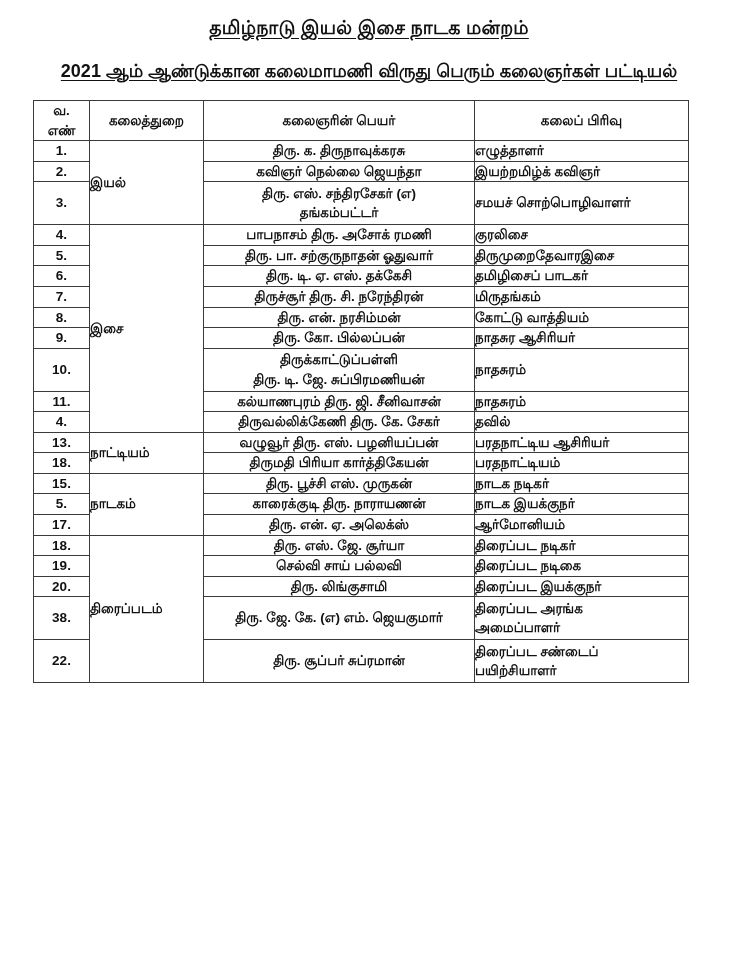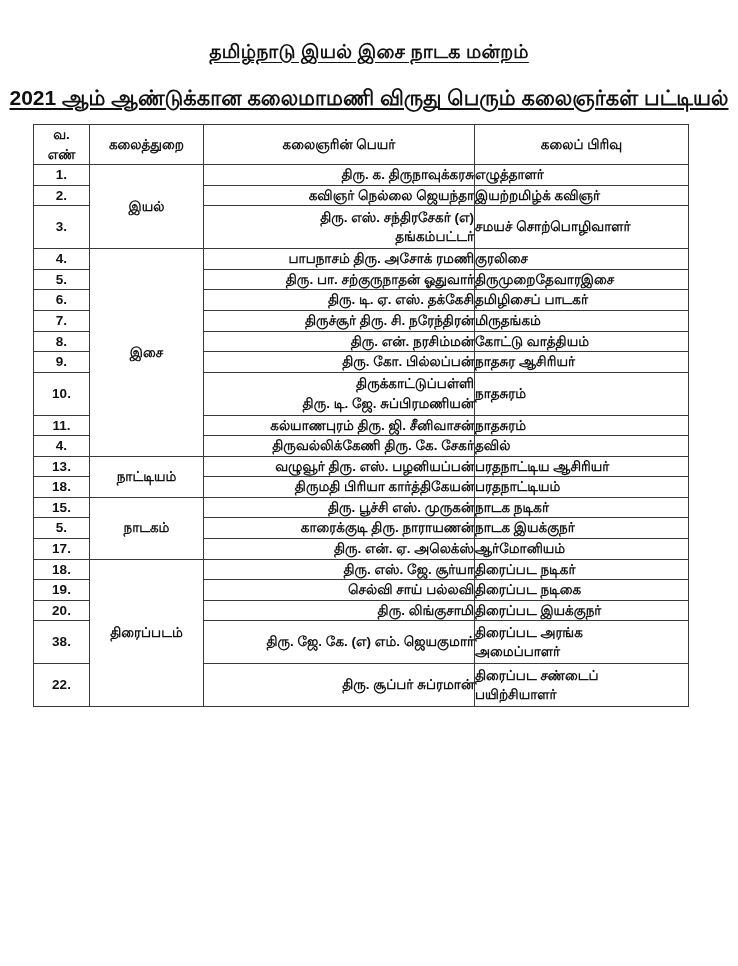--- a/index.html
+++ b/index.html
@@ -14,36 +14,35 @@
     font-family: "Liberation Sans", "DejaVu Sans", sans-serif;
     color: #111111;
     overflow: hidden;
   }
   .page {
     position: relative;
     width: 738px;
     height: 722px;
     background: #ffffff;
     box-sizing: border-box;
-    margin-top: 24px;
   }
   .doc-title {
     text-align: center;
     font-size: 19px;
     font-weight: bold;
     letter-spacing: 0.2px;
     text-decoration: underline;
     text-underline-offset: 4px;
     margin: 0;
     padding-top: 16px;
     line-height: 1.3;
   }
   .doc-subtitle {
     text-align: center;
-    font-size: 21px;
+    font-size: 18px;
     font-weight: bold;
     text-decoration: underline;
     text-underline-offset: 3px;
     margin: 0;
     padding-top: 19px;
     line-height: 1.3;
   }
   .table-wrap {
     position: absolute;
     left: 33px;
@@ -78,27 +77,27 @@
   th.hd-sno {
     line-height: 1.5;
   }
   td.sno {
     text-align: center;
     font-size: 14px;
     font-weight: bold;
     padding: 6px 2px;
   }
   td.field {
-    text-align: center;
+    text-align: left;
     font-weight: bold;
     font-size: 13.5px;
     padding: 4px 3px;
   }
   td.name {
-    text-align: right;
+    text-align: center;
     padding: 6px 8px 6px 11px;
     font-weight: bold;
     font-size: 13.5px;
   }
   td.div {
     text-align: left;
     padding: 6px 6px;
     font-weight: bold;
     font-size: 13.5px;
   }

